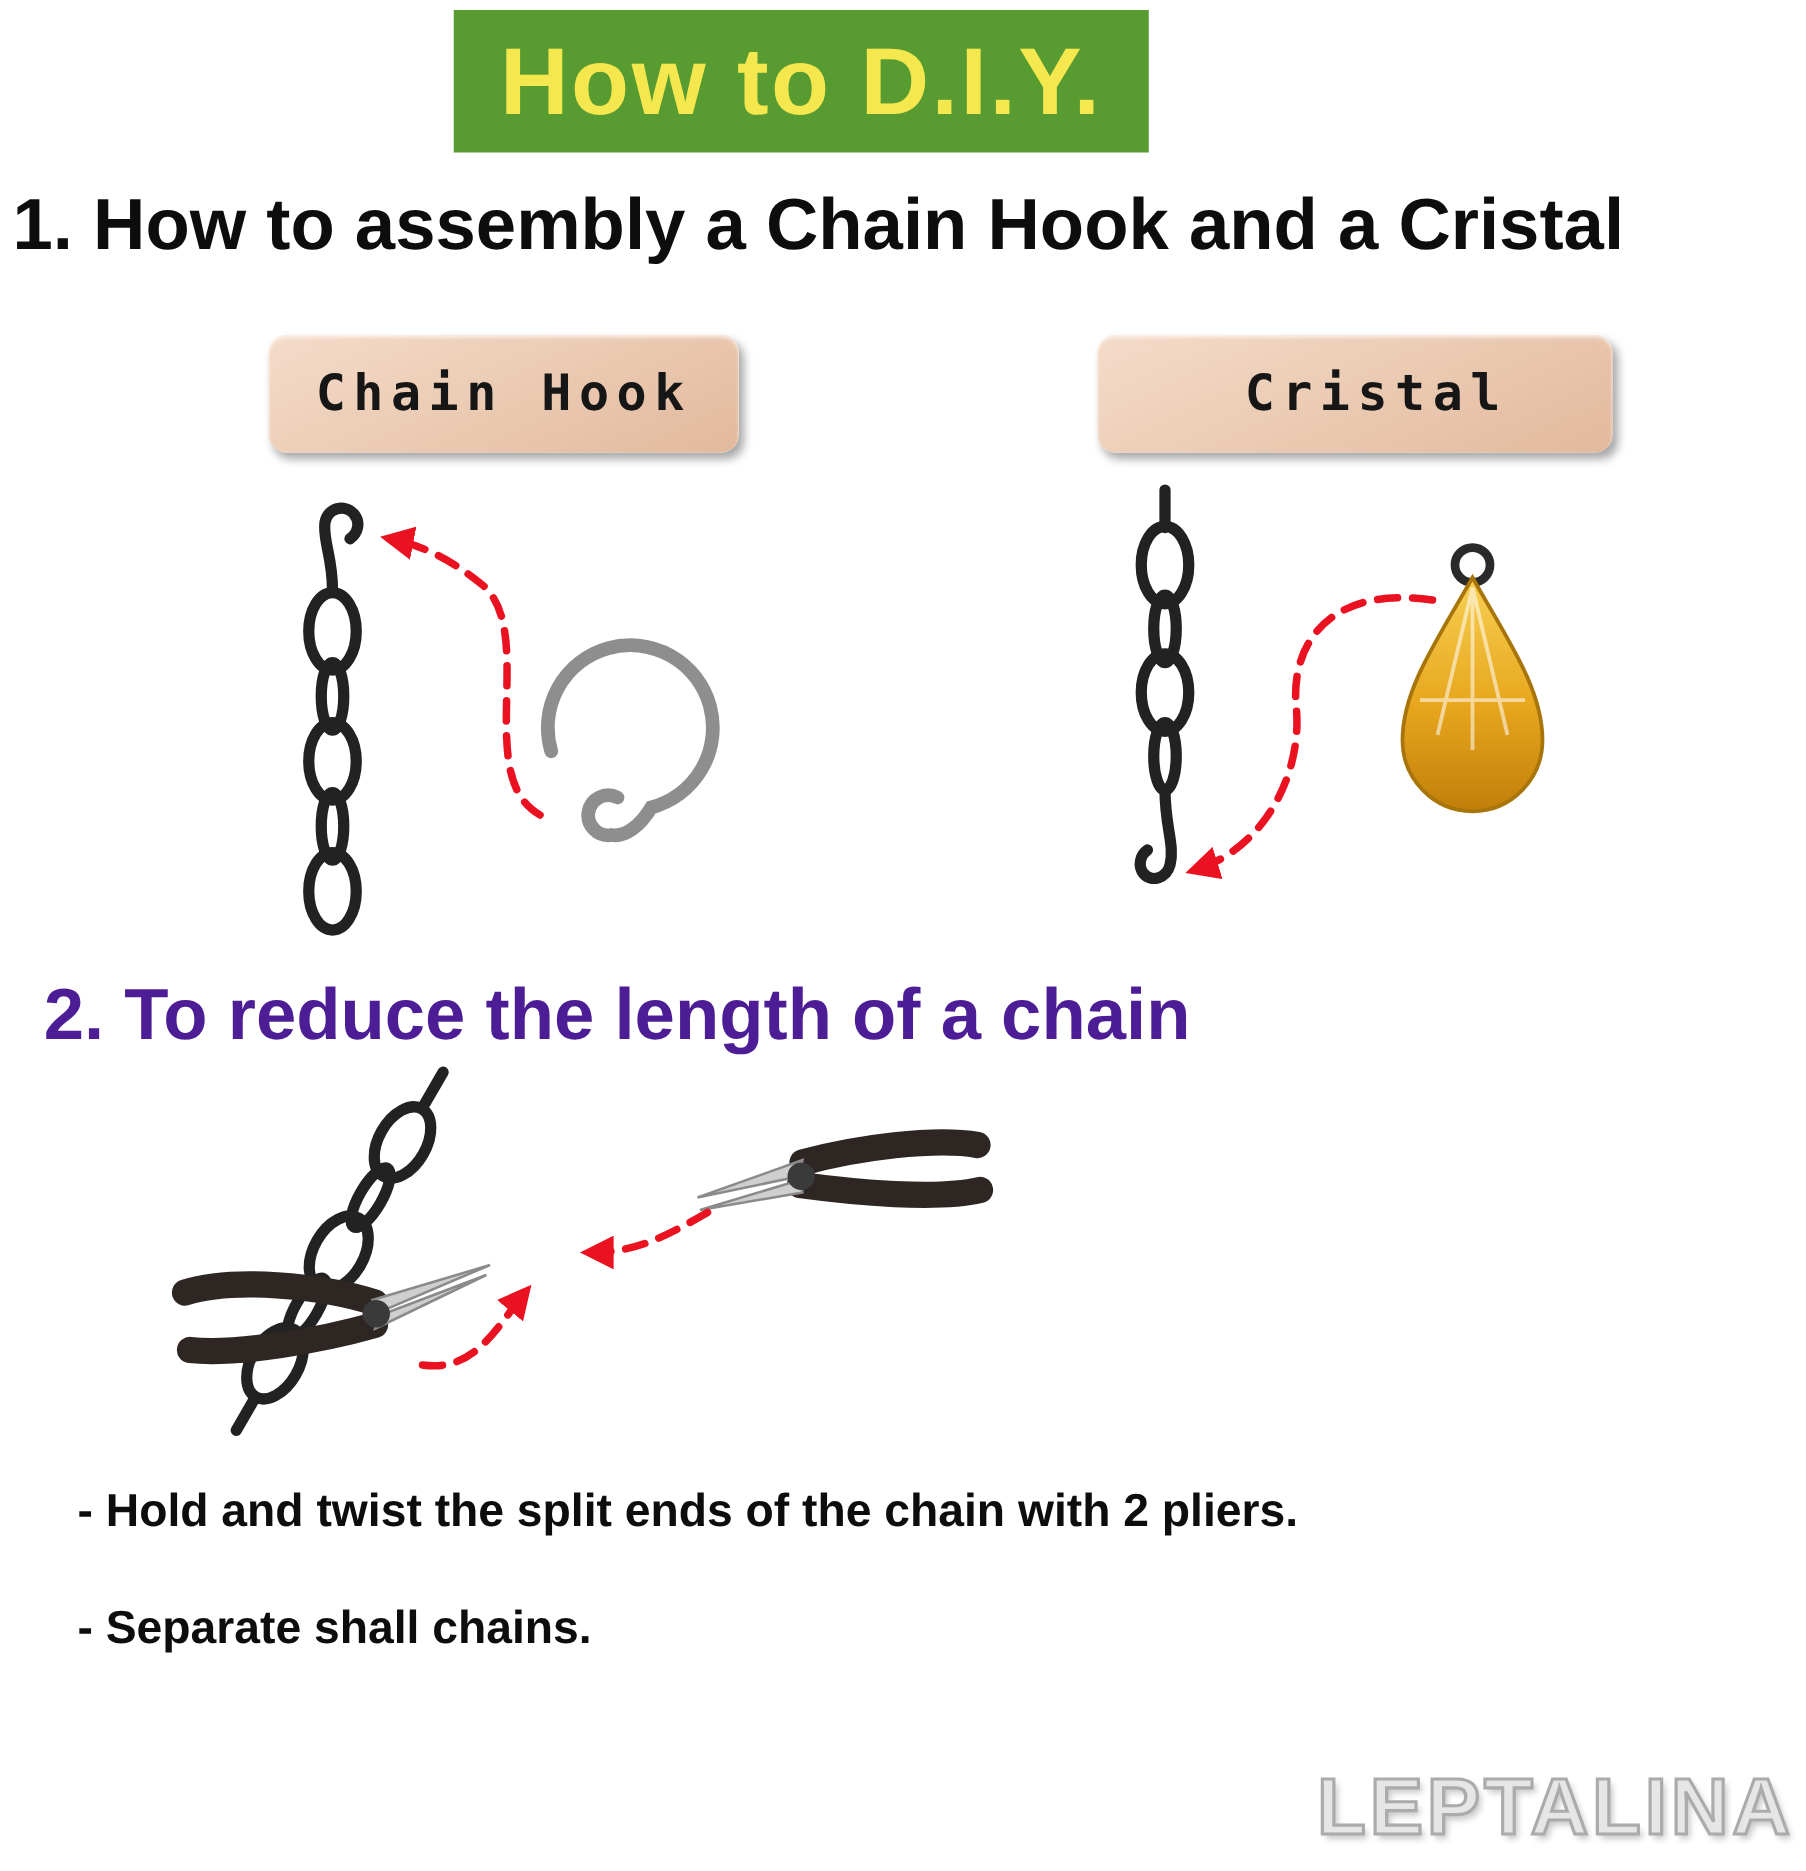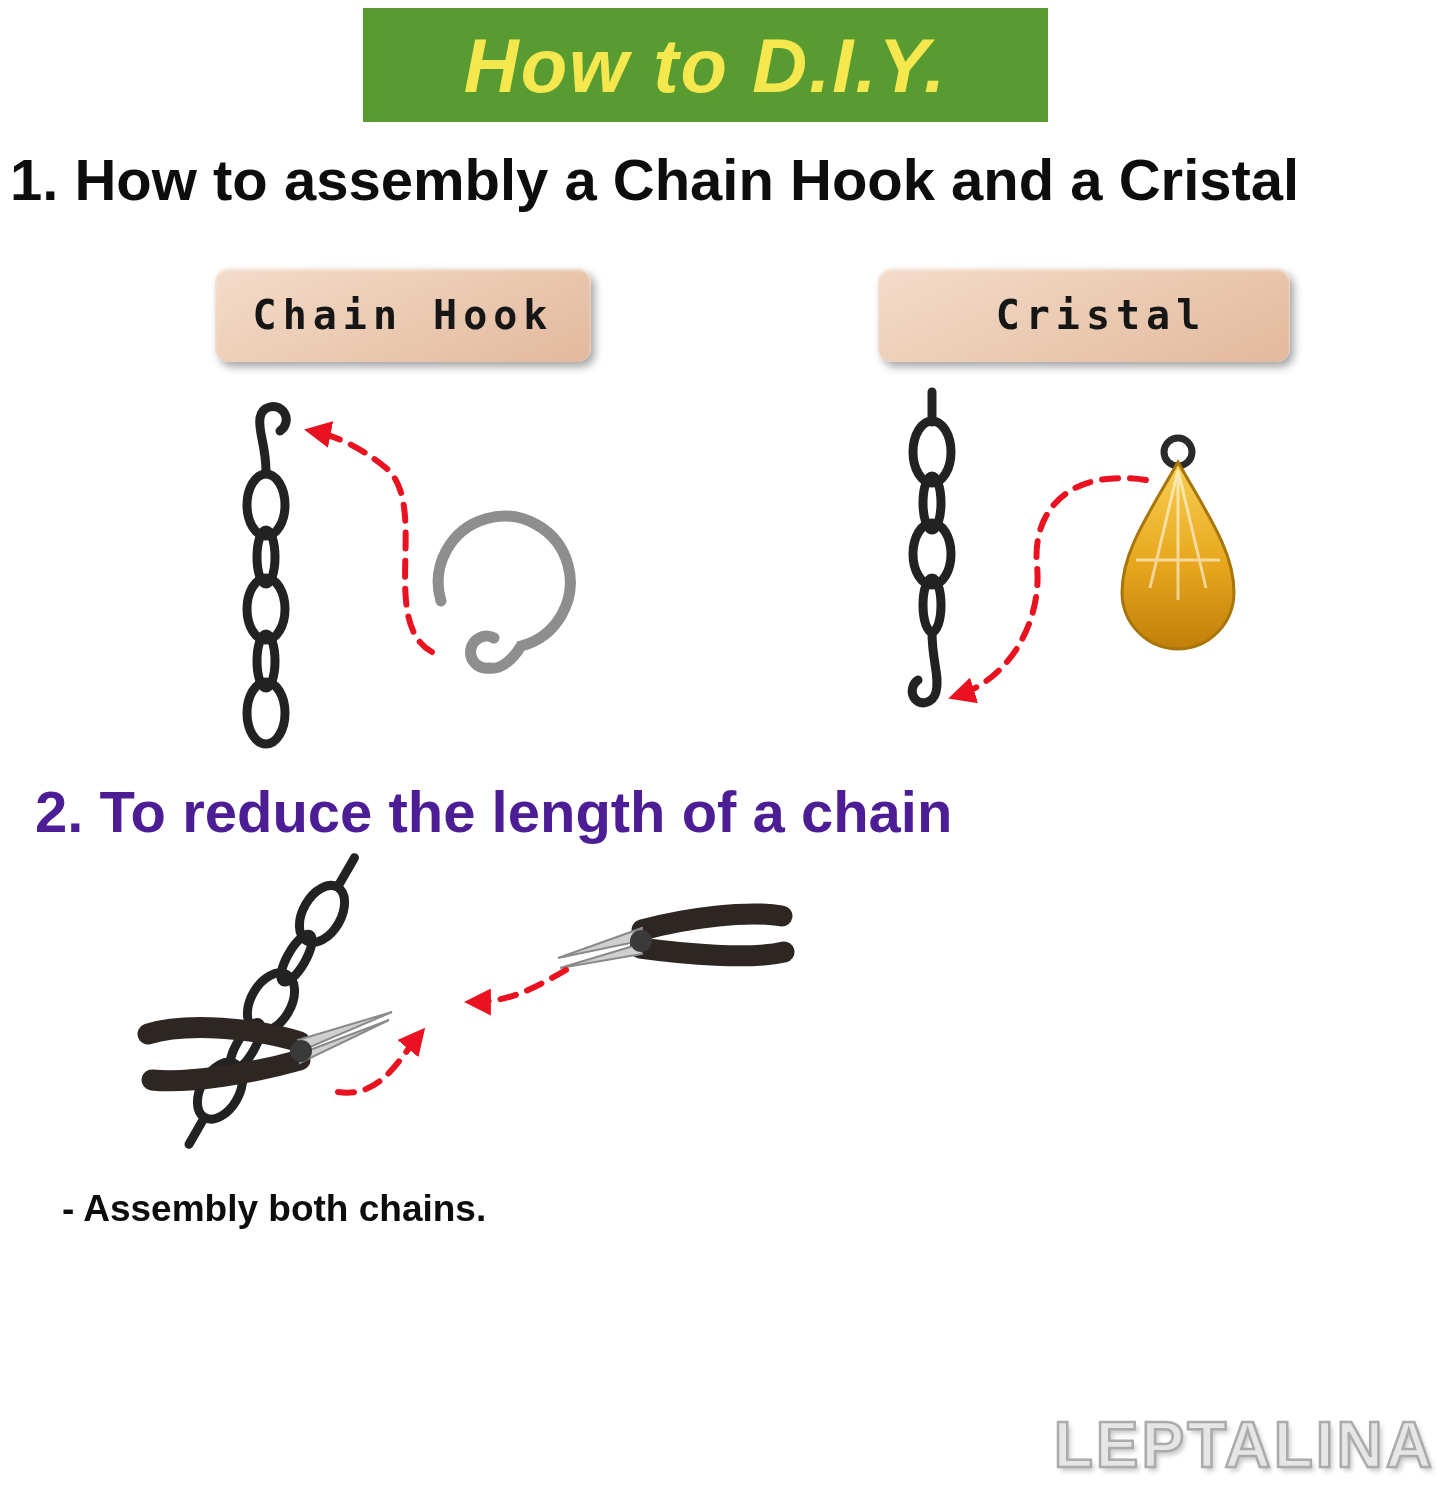--- a/index.html
+++ b/index.html
@@ -1,21 +1,21 @@
 <!DOCTYPE html>
 <html style="--banner_bg: #579b31; --banner_text: #f5e84e; --label_bg: #e2b99d; --chain: #222222; --hook: #8e8e8e; --arrow: #ea1220; --crystal: #e7a61d; --pliers_handle: #2e2622; --pliers_nose: #cfcfcf; --watermark: #e6e6e6;"><head>
 <meta charset="utf-8">
 <style>
   html,body{margin:0;padding:0;background:#fff;}
   .page{position:relative;width:1445px;height:1497px;background:#ffffff;overflow:hidden;
         font-family:"Liberation Sans", sans-serif;color:#111;}
 
-  .banner{position:absolute;left:363px;top:8px;width:685px;height:114px;
+  .banner{position:absolute;left:363px;top:8px;width:556px;height:114px;
           background:var(--banner_bg,#579b31);
-          display:flex;align-items:center;justify-content:center;font-style:italic;}
+          display:flex;align-items:center;justify-content:center;}
   .banner span{font-size:76px;font-weight:bold;color:var(--banner_text,#f5e84e);letter-spacing:2px;}
 
   .h1{position:absolute;left:10px;top:146px;width:1430px;margin:0;
       font-size:58px;font-weight:bold;color:#0d0d0d;white-space:nowrap;}
   .h2{position:absolute;left:35px;top:778px;margin:0;
       font-size:58px;font-weight:bold;color:#4c1d95;white-space:nowrap;}
 
   .label{position:absolute;top:268px;height:94px;
          background:linear-gradient(155deg,#f4dcc9,var(--label_bg,#e2b99d));
          border-radius:14px;
@@ -61,21 +61,22 @@
   <div class="label label1">
     <span>Chain Hook</span>
   </div>
   <div class="label label2">
     <span>Cristal</span>
   </div>
 
   <h1 class="h2">2. To reduce the length of a chain</h1>
 
   <div class="bullets">
-    <p>- Assembly both chains.</p>
+    <p>- Hold and twist the split ends of the chain with 2 pliers.</p>
+    <p>- Separate shall chains.</p>
   </div>
 
   <div class="watermark">LEPTALINA</div>
 
   <svg class="art" width="1445" height="1497" viewBox="0 0 1445 1497">
     <defs>
       <marker id="ah" viewBox="0 0 10 10" refX="7" refY="5" markerWidth="4.5" markerHeight="4.5" orient="auto">
         <path d="M0,0 L10,5 L0,10 Z" fill="#ea1220"></path>
       </marker>
       <linearGradient id="gold" x1="0" y1="0" x2="0" y2="1">

